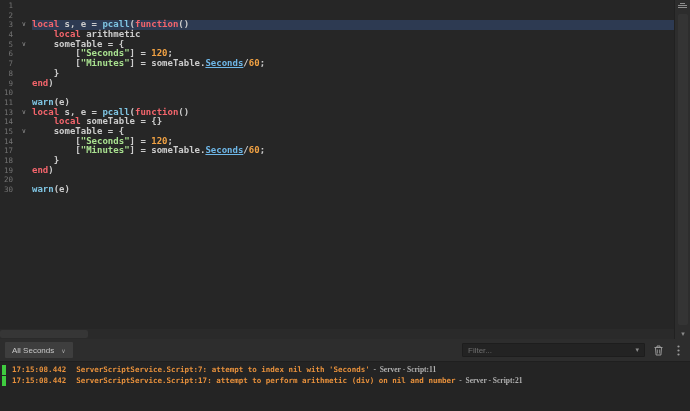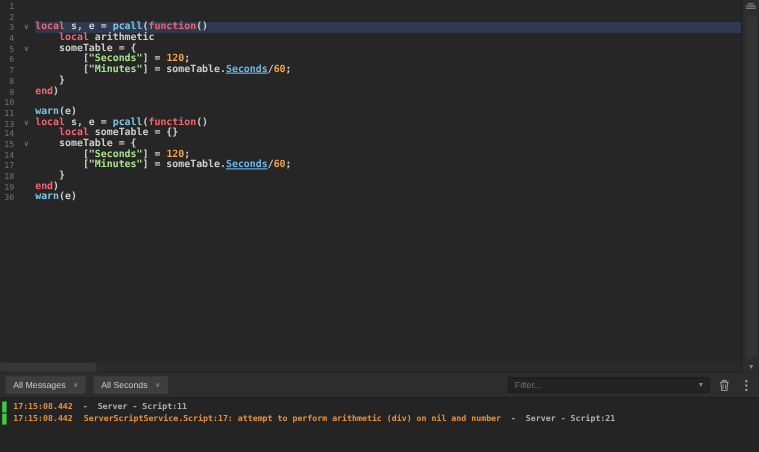--- a/index.html
+++ b/index.html
@@ -66,21 +66,21 @@
   }
   .filter-box input::placeholder { color:#6f6f6f; }
   .filter-caret { font-size:7px; color:#8a8a8a; }
   .ticon { width:13px; height:14px; display:flex; align-items:center; justify-content:center; }
 
   .log-rows { padding-top:2px; }
   .log-row { display:flex; align-items:center; height:11px; font:bold 7.5px/11px "DejaVu Sans Mono", monospace; }
   .green-bar { flex:none; width:4px; height:10px; margin-left:2px; }
   .log-ts { white-space:pre; margin-left:6px; }
   .log-msg { white-space:pre; margin-left:10px; }
-  .log-suffix { white-space:pre; }
+  .log-suffix { white-space:pre;font-family:Liberation Serif, serif; }
 </style>
 </head>
 <body>
 
 <div class="editor">
   <div class="code-lines" id="code-lines">
       <div class="line-row">
         <span class="ln">1</span>
         <span class="fold"></span>
         <span class="code-text"></span>
@@ -162,20 +162,25 @@
       </div>
       <div class="line-row">
         <span class="ln">18</span>
         <span class="fold"></span>
         <span class="code-text"><span style="color: rgb(204, 204, 204);">    }</span></span>
       </div>
       <div class="line-row">
         <span class="ln">19</span>
         <span class="fold"></span>
         <span class="code-text"><span style="color: rgb(244, 101, 108);">end</span><span style="color: rgb(204, 204, 204);">)</span></span>
+      </div>
+      <div class="line-row">
+        <span class="ln">20</span>
+        <span class="fold"></span>
+        <span class="code-text"></span>
       </div>
       <div class="line-row">
         <span class="ln">30</span>
         <span class="fold"></span>
         <span class="code-text"><span style="color: rgb(127, 197, 227);">warn</span><span style="color: rgb(204, 204, 204);">(e)</span></span>
       </div>
     </div>
 
   <div class="vscroll">
     <span class="vscroll-icon">
@@ -189,24 +194,20 @@
 
   <div class="hscroll">
     <span class="hthumb"></span>
   </div>
 </div>
 
 <div class="output">
 
 
   <div class="output-toolbar">
-    <div class="dropdown">
-      <span>All Messages</span>
-      <span class="chev">∨</span>
-    </div>
     <div class="dropdown">
       <span>All Seconds</span>
       <span class="chev">∨</span>
     </div>
 
     <div class="filter-box">
       <input type="text" placeholder="Filter..." style="">
       <span class="filter-caret">▾</span>
     </div>
 
@@ -222,20 +223,21 @@
           <circle cx="1.5" cy="5.5" r="1.1" fill="#9a9a9a"></circle>
           <circle cx="1.5" cy="9.5" r="1.1" fill="#9a9a9a"></circle>
       </svg>
     </span>
   </div>
 
   <div class="log-rows" id="log-rows">
       <div class="log-row">
         <span class="green-bar" style="background: rgb(63, 204, 63);"></span>
         <span class="log-ts" style="color: rgb(232, 145, 60);">17:15:08.442</span>
+        <span class="log-msg" style="color: rgb(232, 145, 60);">ServerScriptService.Script:7: attempt to index nil with 'Seconds'</span>
         <span class="log-suffix" style="color: rgb(176, 176, 176);">  -  Server - Script:11</span>
       </div>
       <div class="log-row">
         <span class="green-bar" style="background: rgb(63, 204, 63);"></span>
         <span class="log-ts" style="color: rgb(232, 145, 60);">17:15:08.442</span>
         <span class="log-msg" style="color: rgb(232, 145, 60);">ServerScriptService.Script:17: attempt to perform arithmetic (div) on nil and number</span>
         <span class="log-suffix" style="color: rgb(176, 176, 176);">  -  Server - Script:21</span>
       </div>
     </div>
 </div>

